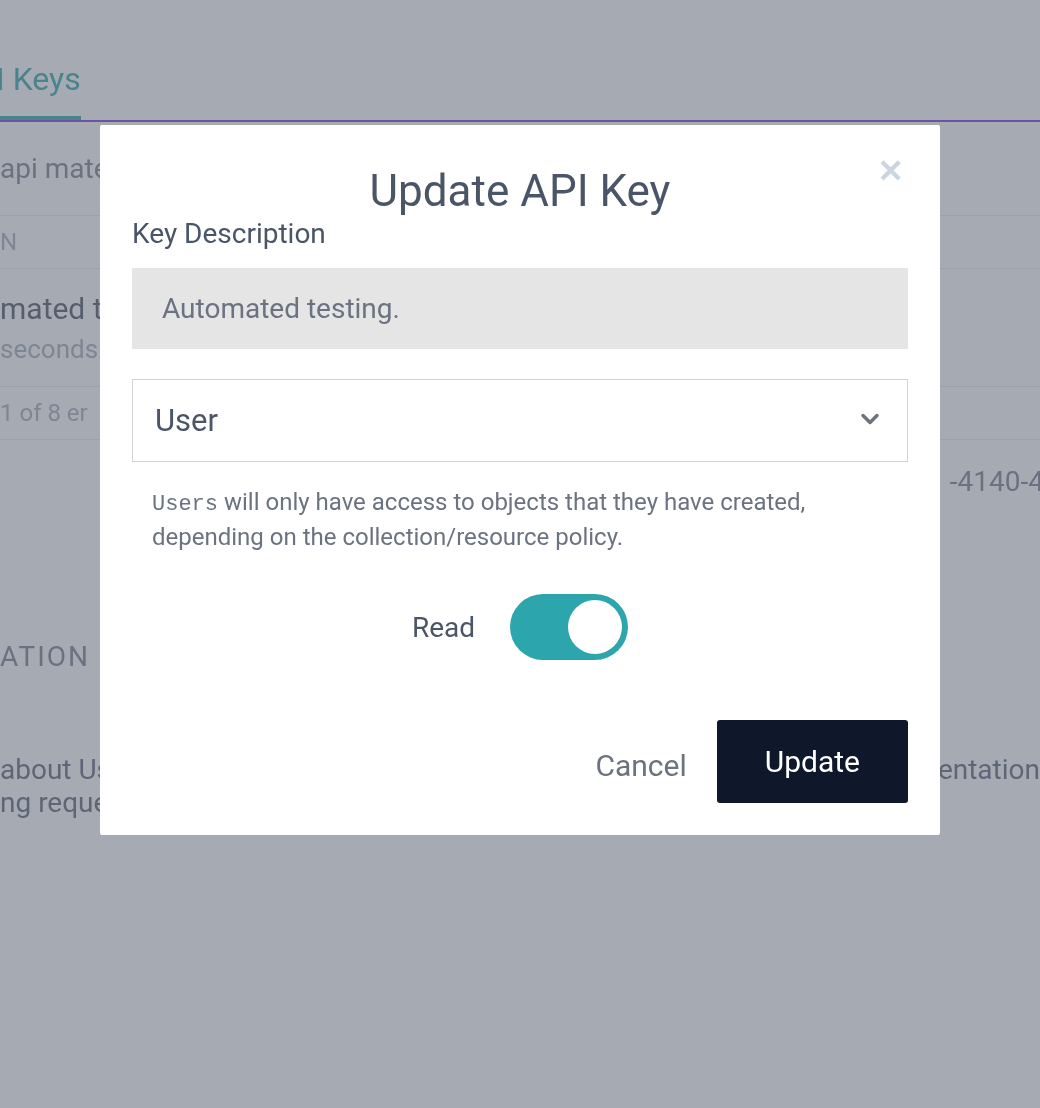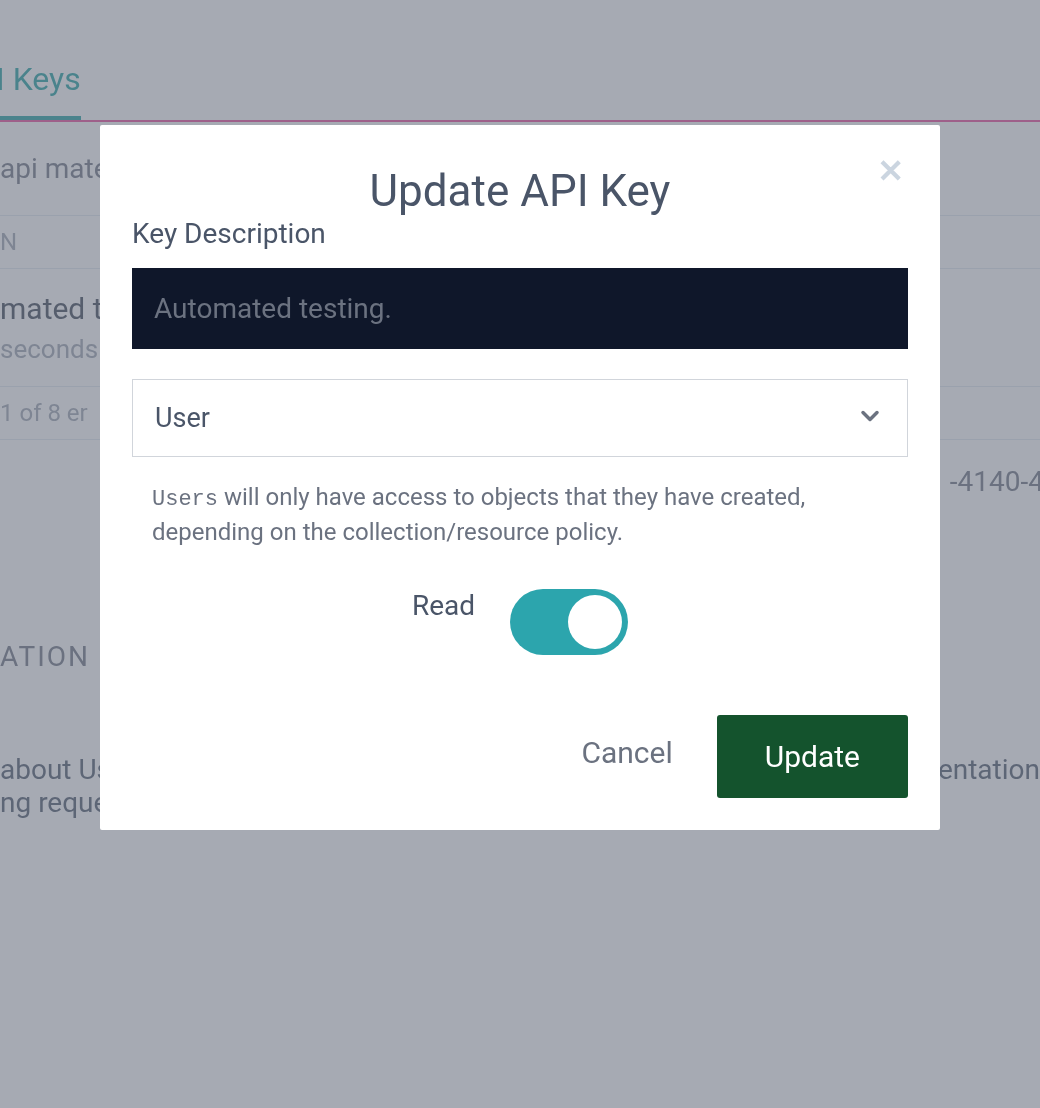--- a/index.html
+++ b/index.html
@@ -18,21 +18,21 @@
     
     .bg-page {
       position: absolute;
       top: 0;
       left: 0;
       width: 100%;
       height: 100%;
       color: #4a5568;
     }
     .bg-tabs {
-      border-bottom: 2px solid #ec4899;
+      border-bottom: 2px solid #6d28d9;
       padding-top: 60px;
     }
     .bg-tab-keys {
       display: inline-block;
       color: #1a9e9e;
       font-size: 32px;
       font-weight: 400;
       padding: 0 0 18px 0;
       border-bottom: 4px solid #1a9e9e;
       margin-left: -4px;
@@ -120,38 +120,38 @@
     }
     .form-label {
       font-size: 28px;
       color: #4a5568;
       font-weight: 400;
       margin-bottom: 18px;
       display: block;
     }
     .form-input {
       width: 100%;
-      background: #0f172a;
+      background: #e5e5e5;
       border: none;
-      padding: 24px 22px;
+      padding: 24px 30px;
       font-size: 28px;
       color: #6b7280;
       font-family: inherit;
       margin-bottom: 30px;
     }
     .select-wrap {
       position: relative;
       margin-bottom: 24px;
     }
     .form-select {
       width: 100%;
       background: #fff;
       border: 1px solid #d1d5db;
       padding: 22px 22px;
-      font-size: 27px;
+      font-size: 31px;
       color: #4a5568;
       font-family: inherit;
       appearance: none;
       -webkit-appearance: none;
       cursor: pointer;
     }
     .select-chevron {
       position: absolute;
       right: 24px;
       top: 50%;
@@ -172,20 +172,21 @@
       font-size: 22px;
     }
     .toggles-row {
       display: flex;
       justify-content: center;
       gap: 180px;
       margin-bottom: 60px;
     }
     .toggle-group {
       display: flex;
+      align-items: center;
       gap: 35px;
     }
     .toggle-label {
       font-size: 28px;
       color: #4a5568;
     }
     .toggle {
       width: 118px;
       height: 66px;
       background: #2ca5ad;
@@ -198,36 +199,36 @@
       width: 54px;
       height: 54px;
       background: #fff;
       border-radius: 50%;
       top: 6px;
       right: 6px;
     }
     .modal-actions {
       display: flex;
       justify-content: flex-end;
-      align-items: flex-start;
-      gap: 34px;
+      align-items: flex-end;
+      gap: 20px;
     }
     .btn-cancel {
       font-size: 30px;
       color: #6b7280;
       background: none;
       border: none;
       cursor: pointer;
       font-family: inherit;
       padding: 20px 10px;
     }
     .btn-primary {
       font-size: 30px;
       color: #fff;
-      background: #14532d;
+      background: #0f172a;
       border: none;
       cursor: pointer;
       font-family: inherit;
       padding: 24px 48px;
       border-radius: 3px;
     }
   </style>
 </head>
 <body>
 

